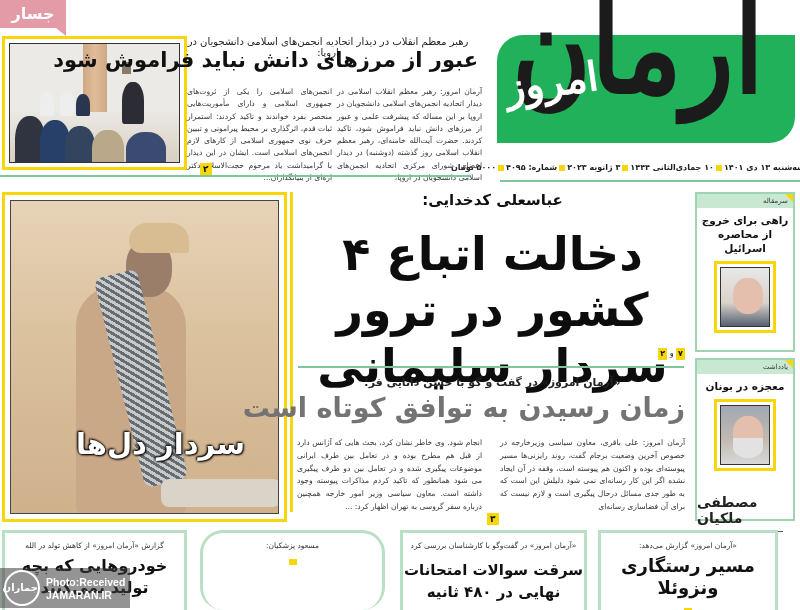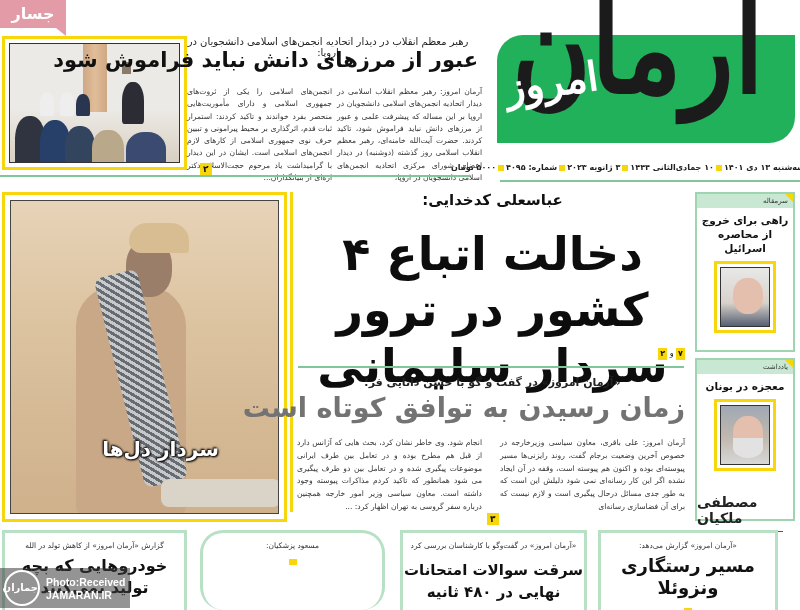--- a/index.html
+++ b/index.html
@@ -40,21 +40,21 @@
 
   
   .main-photo-frame { left: 2px; top: 192px; width: 285px; height: 330px; border: 3px solid #f7d70c; background: #fff; padding: 5px; }
   .main-photo { width: 100%; height: 100%; border: 1px solid #444; position: relative; overflow: hidden;
     background: linear-gradient(180deg,#e7d3b8 0%, #dcc3a0 40%, #d5b995 70%, #cfb18c 100%); }
   .soldier-body { position: absolute; left: 65px; top: 85px; width: 110px; height: 230px; background: #c8a886; border-radius: 40px 40px 10px 10px; }
   .soldier-head { position: absolute; left: 115px; top: 38px; width: 46px; height: 58px; background: #9a7e6a; border-radius: 45%; }
   .soldier-cap { position: absolute; left: 118px; top: 22px; width: 60px; height: 30px; background: #d9bd92; border-radius: 30px 30px 4px 20px; }
   .scarf { position: absolute; left: 108px; top: 70px; width: 44px; height: 215px; background: repeating-linear-gradient(45deg,#5a6570 0 3px,#c8ccd0 3px 6px); transform: rotate(-14deg); border-radius: 8px; opacity: .9; }
   .rock { position: absolute; left: 150px; bottom: 6px; width: 120px; height: 28px; background: #d9d3c8; border-radius: 8px; }
-  .main-photo-caption { position: absolute; left: 0; right: 0; bottom: 52px; text-align: center; font-size: 20px; font-weight: bold; color: #fff; direction: rtl; text-shadow: 0 0 3px #000, 1px 1px 2px #000, -1px -1px 2px #000; padding-left: 32px; }
+  .main-photo-caption { position: absolute; left: 0; right: 0; bottom: 52px; text-align: center; font-size: 29px; font-weight: bold; color: #fff; direction: rtl; text-shadow: 0 0 3px #000, 1px 1px 2px #000, -1px -1px 2px #000; padding-left: 32px; }
 
   
   .lead-frame-line { left: 290px; top: 192px; width: 3px; height: 320px; background: #f7d70c; }
   .lead-kicker { left: 300px; top: 191px; width: 385px; text-align: center; font-size: 15px; font-weight: bold; direction: rtl; color: #111; }
   .lead-headline { left: 300px; top: 226px; width: 385px; text-align: center; font-size: 46px; font-weight: 900; line-height: 56px; direction: rtl; color: #0d0d0d; letter-spacing: -1px; font-family: "DejaVu Sans", sans-serif; }
   .lead-pages { left: 300px; top: 348px; width: 385px; text-align: right; direction: rtl; font-size: 8px; }
   .lead-pages .pg-badge { font-size: 8px; padding: 0 2px; }
 
   .sec-kicker { left: 300px; top: 376px; width: 385px; text-align: center; font-size: 11px; font-weight: bold; direction: rtl; color: #222; }
   .sec-headline { left: 300px; top: 392px; width: 385px; text-align: center; font-size: 27px; font-weight: bold; direction: rtl; color: #737373; letter-spacing: -0.5px; white-space: nowrap; }

